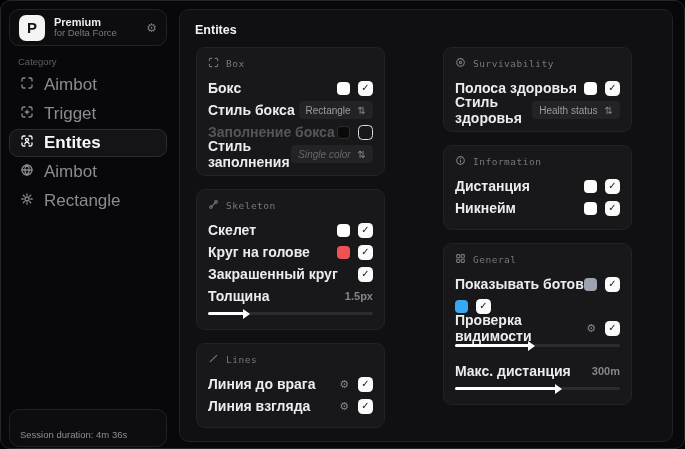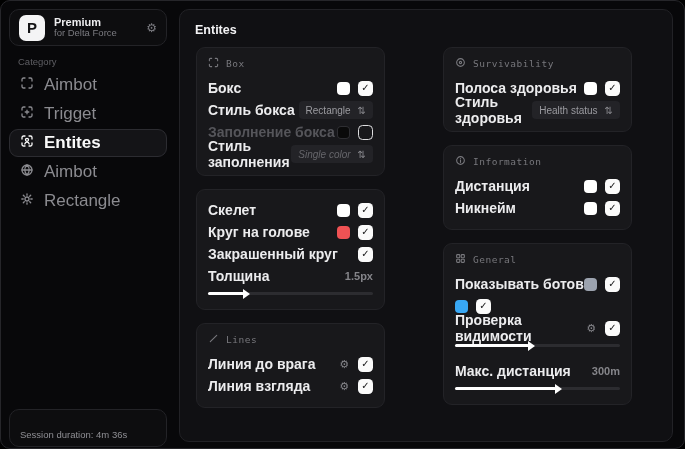--- a/index.html
+++ b/index.html
@@ -191,20 +191,28 @@
         <div class="row">
           <span class="lbl">Стиль заполнения</span>
           <span class="dd">
             <span class="dd-val dim">Single color</span>
             <span class="unfold">⇅</span>
           </span>
         </div>
       </div>
 
       <div class="panel">
+        <div class="panel-head">
+          <span><svg width="11" height="11" viewBox="0 0 12 12" fill="none" stroke="currentColor" stroke-width="1.2" stroke-linecap="round">
+                <path d="M4 8L8 4"></path>
+                <circle cx="3.2" cy="8.8" r="1.4"></circle>
+                <circle cx="8.8" cy="3.2" r="1.4"></circle>
+              </svg></span>
+          <span>Skeleton</span>
+        </div>
         <div class="row">
           <span class="lbl">Скелет</span>
           <span class="swatch" style="background:#ffffff"></span>
           <span class="cb">
               <span class="check">✓</span>
             </span>
         </div>
         <div class="row">
           <span class="lbl">Круг на голове</span>
           <span class="swatch" style="background:#f05254"></span>

